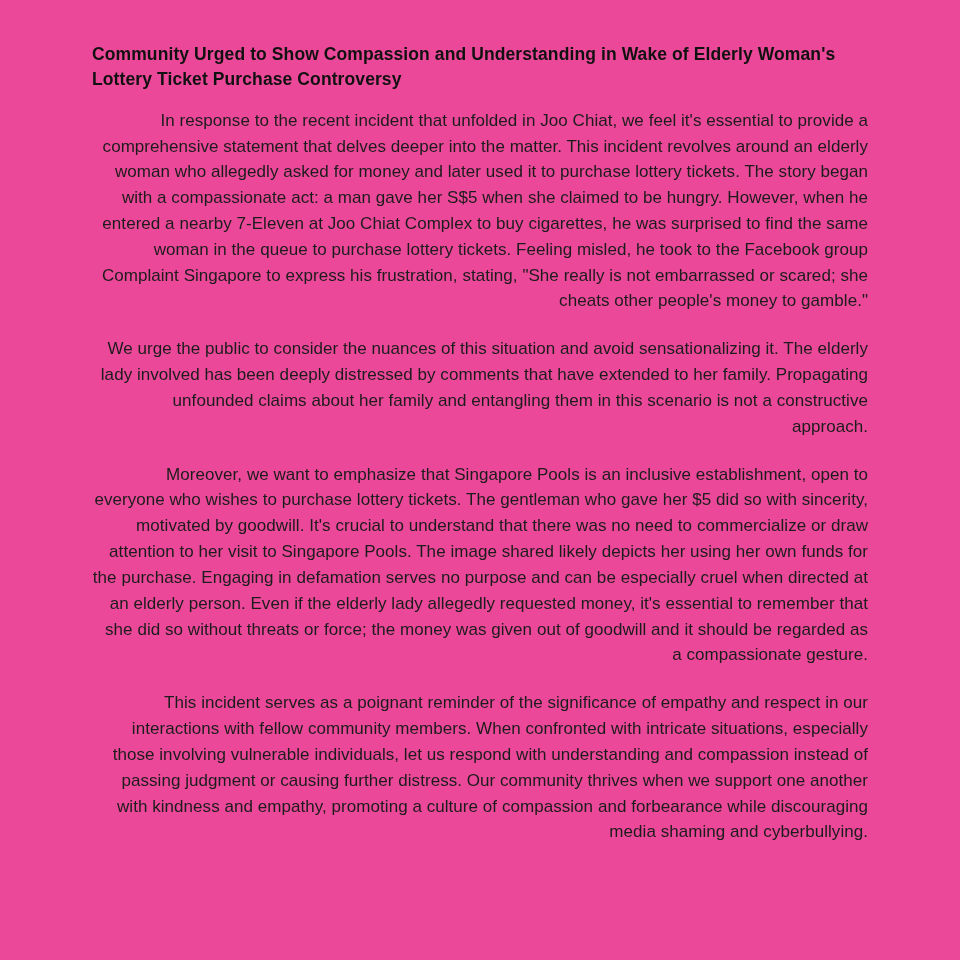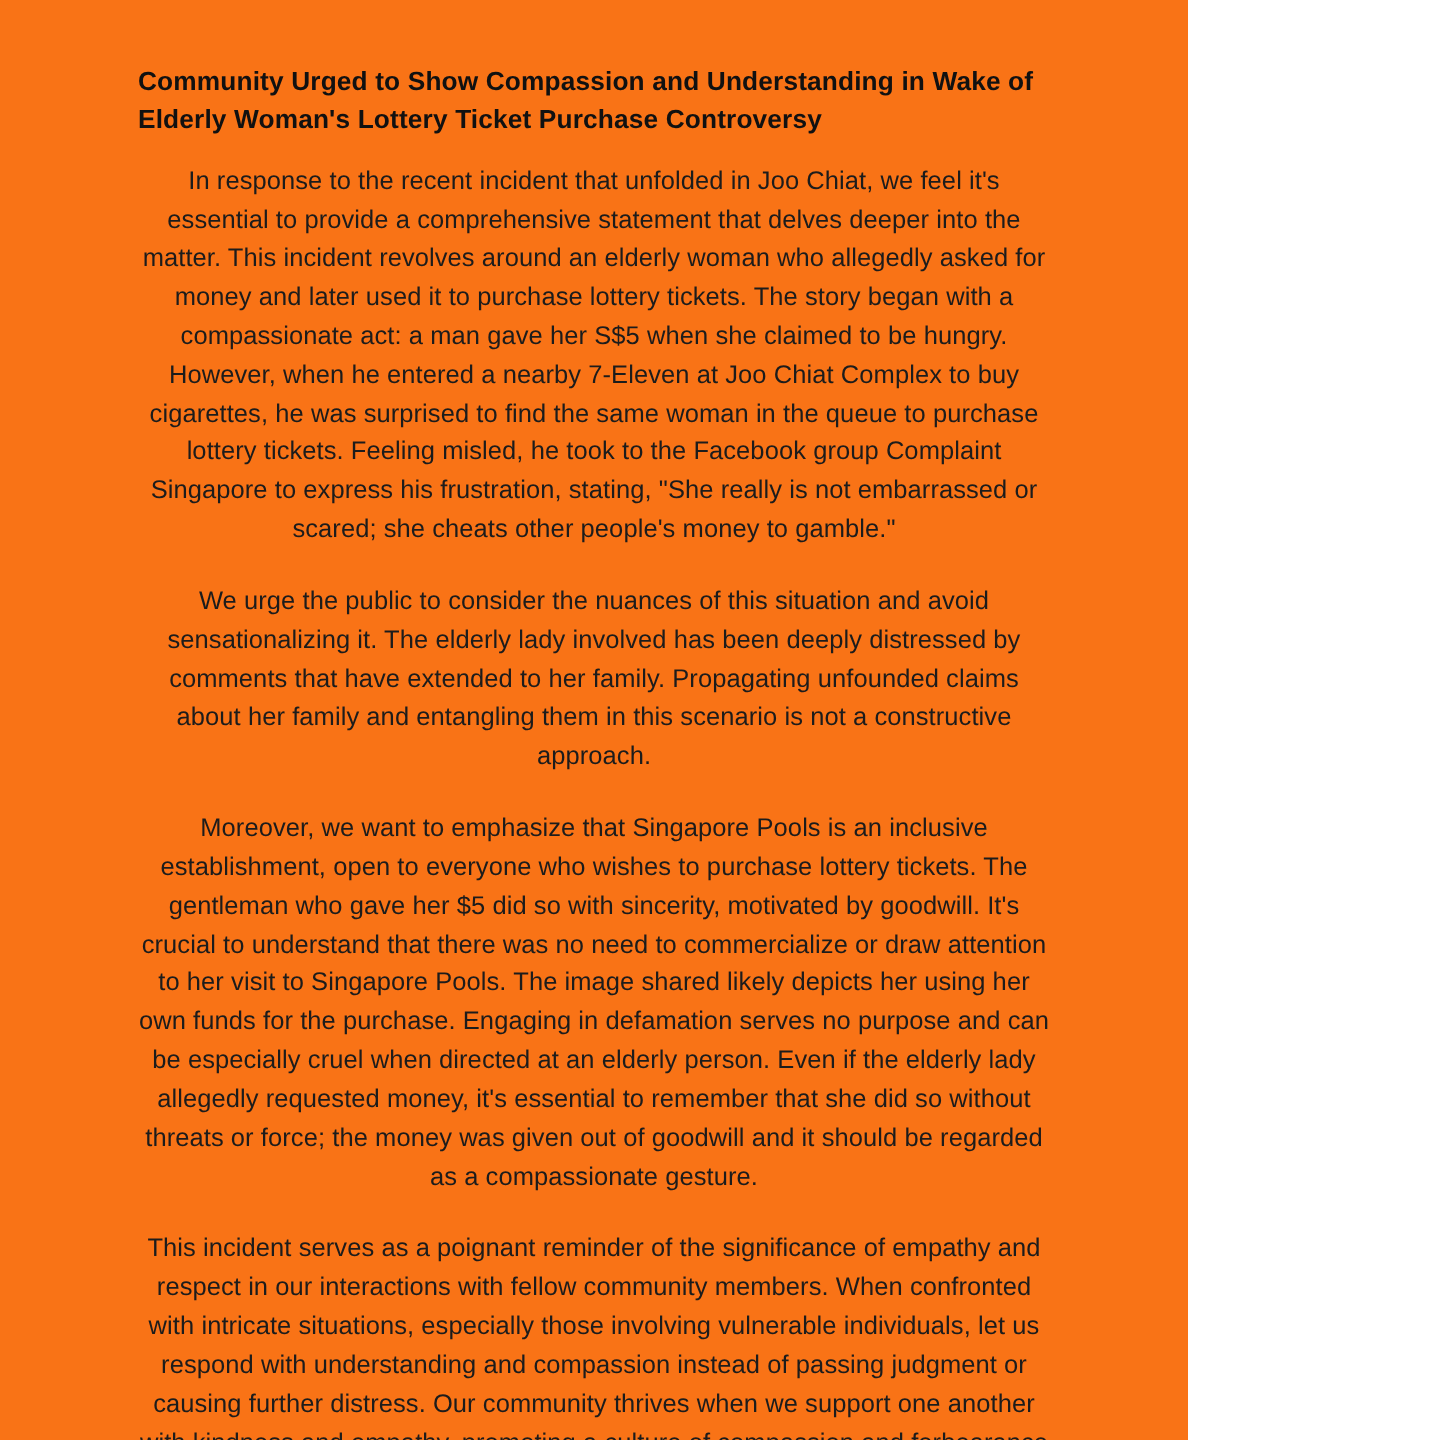--- a/index.html
+++ b/index.html
@@ -9,40 +9,40 @@
   body {
     width: 960px;
     height: 960px;
     background: #ffffff;
     font-family: "Liberation Sans", sans-serif;
     color: #1a1a1a;
     overflow: hidden;
   }
   .page {
     box-sizing: border-box;
-    width: 792px;
+    width: 960px;
     height: 960px;
     padding: 42px 92px 20px 92px;
-    background: #f97316;
+    background: #ec4899;
   }
   .doc-title {
     font-size: 17.5px;
     font-weight: bold;
     line-height: 1.42;
     letter-spacing: 0.1px;
     color: #111111;
     margin: 0 0 16px 0;
     max-width: 780px;
   }
   .doc-paragraph {
     font-size: 17px;
     line-height: 1.52;
     color: #1c1c1c;
     margin: 0 0 22px 0;
-    text-align: center;
+    text-align: right;
     max-width: 790px;
     letter-spacing: 0.05px;
   }
   .doc-paragraph:last-child {
     margin-bottom: 0;
   }
 </style>
 </head>
 <body>
 

